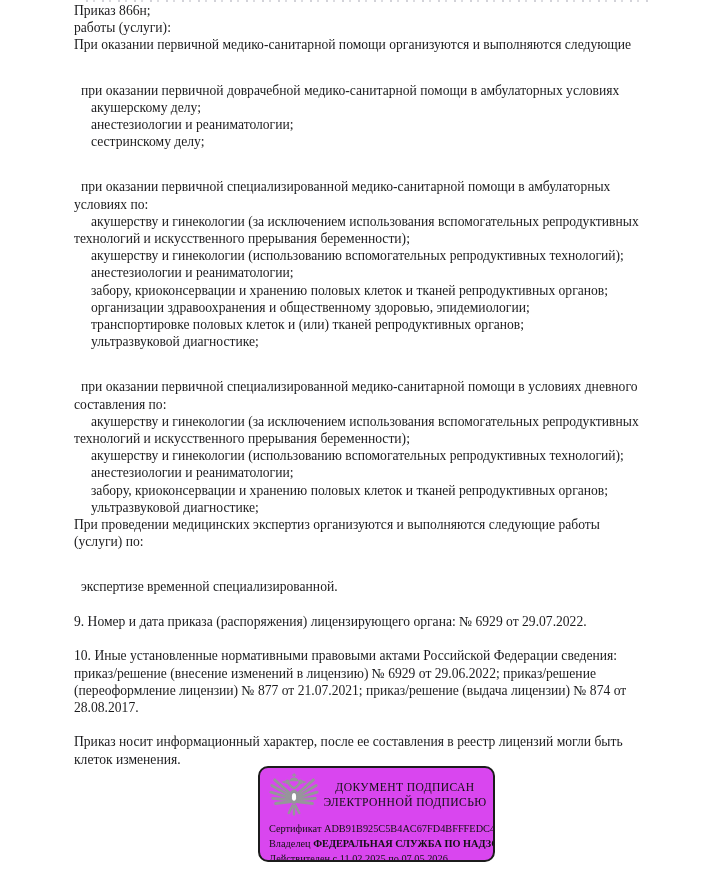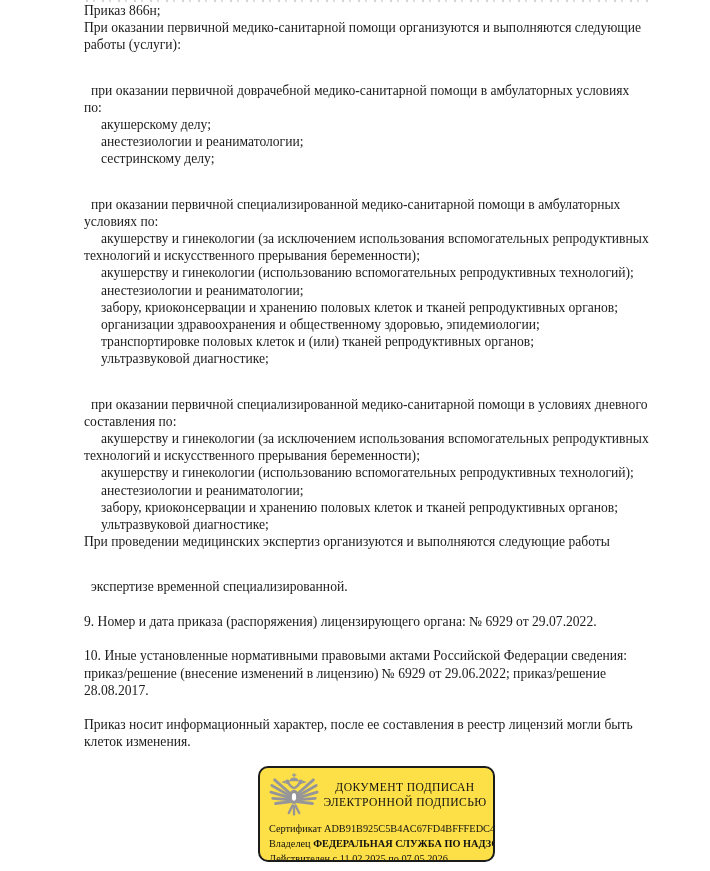--- a/index.html
+++ b/index.html
@@ -5,30 +5,30 @@
   * { margin:0; padding:0; box-sizing:border-box; }
   html,body { width:710px; height:871px; background:#ffffff; overflow:hidden; }
   body { font-family:"Liberation Serif","DejaVu Serif",serif; color:#1b1b1d; position:relative; }
 
   .top-artifact{
     position:absolute; top:0; left:86px; width:566px; height:2px; opacity:.3;
     background:repeating-linear-gradient(90deg,#6b6b80 0 2px,transparent 2px 7px,#8a8a9a 7px 9px,transparent 9px 16px);
   }
 
   .doc-text{
-    position:absolute; left:84px; top:2px; width:610px;
+    position:absolute; left:74px; top:2px; width:610px;
     font-size:13.6px; line-height:17.2px;
   }
   .line{ white-space:nowrap; }
   .line.indent-1{ padding-left:7px;margin-top:28px; }
   .line.indent-2{ padding-left:17px; }
 
   .stamp{
     position:absolute; left:258px; top:766px; width:237px; height:96px;
-    border:2px solid #1c1c1c; border-radius:10px; background:#fde047;
+    border:2px solid #1c1c1c; border-radius:10px; background:#d946ef;
     overflow:hidden; color:#111;
   }
   .stamp-top{ display:flex; align-items:center; height:50px; padding:3px 4px 0 7px; }
   .emblem{ flex:0 0 54px; display:flex; align-items:center; justify-content:center; }
   .stamp-title{
     flex:1; text-align:center; font-size:11.6px; letter-spacing:.4px;
     line-height:14.5px; padding-top:2px; white-space:nowrap;
   }
   .stamp-lines{ padding:4px 0 0 9px; }
   .stamp-line{ font-size:10.3px; line-height:14.9px; white-space:nowrap; }
@@ -36,24 +36,23 @@
 </style>
 </head>
 <body>
 
 <div class="page">
 
   <div class="top-artifact"></div>
 
   <div class="doc-text" id="doc-text">
       <div class="line indent-0">Приказ 866н;</div>
+      <div class="line indent-0">работы (услуги):</div>
       <div class="line indent-0">При оказании первичной медико-санитарной помощи организуются и выполняются следующие</div>
-      <div class="line indent-0">работы (услуги):</div>
       <div class="line indent-1">при оказании первичной доврачебной медико-санитарной помощи в амбулаторных условиях</div>
-      <div class="line indent-0">по:</div>
       <div class="line indent-2">акушерскому делу;</div>
       <div class="line indent-2">анестезиологии и реаниматологии;</div>
       <div class="line indent-2">сестринскому делу;</div>
       <div class="line indent-1">при оказании первичной специализированной медико-санитарной помощи в амбулаторных</div>
       <div class="line indent-0">условиях по:</div>
       <div class="line indent-2">акушерству и гинекологии (за исключением использования вспомогательных репродуктивных</div>
       <div class="line indent-0">технологий и искусственного прерывания беременности);</div>
       <div class="line indent-2">акушерству и гинекологии (использованию вспомогательных репродуктивных технологий);</div>
       <div class="line indent-2">анестезиологии и реаниматологии;</div>
       <div class="line indent-2">забору, криоконсервации и хранению половых клеток и тканей репродуктивных органов;</div>
@@ -62,26 +61,28 @@
       <div class="line indent-2">ультразвуковой диагностике;</div>
       <div class="line indent-1">при оказании первичной специализированной медико-санитарной помощи в условиях дневного</div>
       <div class="line indent-0">составления по:</div>
       <div class="line indent-2">акушерству и гинекологии (за исключением использования вспомогательных репродуктивных</div>
       <div class="line indent-0">технологий и искусственного прерывания беременности);</div>
       <div class="line indent-2">акушерству и гинекологии (использованию вспомогательных репродуктивных технологий);</div>
       <div class="line indent-2">анестезиологии и реаниматологии;</div>
       <div class="line indent-2">забору, криоконсервации и хранению половых клеток и тканей репродуктивных органов;</div>
       <div class="line indent-2">ультразвуковой диагностике;</div>
       <div class="line indent-0">При проведении медицинских экспертиз организуются и выполняются следующие работы</div>
+      <div class="line indent-0">(услуги) по:</div>
       <div class="line indent-1">экспертизе временной специализированной.</div>
       <div class="line indent-0">&nbsp;</div>
       <div class="line indent-0">9. Номер и дата приказа (распоряжения) лицензирующего органа: № 6929 от 29.07.2022.</div>
       <div class="line indent-0">&nbsp;</div>
       <div class="line indent-0">10. Иные установленные нормативными правовыми актами Российской Федерации сведения:</div>
       <div class="line indent-0">приказ/решение (внесение изменений в лицензию) № 6929 от 29.06.2022; приказ/решение</div>
+      <div class="line indent-0">(переоформление лицензии) № 877 от 21.07.2021; приказ/решение (выдача лицензии) № 874 от</div>
       <div class="line indent-0">28.08.2017.</div>
       <div class="line indent-0">&nbsp;</div>
       <div class="line indent-0">Приказ носит информационный характер, после ее составления в реестр лицензий могли быть</div>
       <div class="line indent-0">клеток изменения.</div>
     </div>
 
   <div class="stamp">
     <div class="stamp-top">
       <span class="emblem">
         <svg viewBox="0 0 110 96" width="52" height="46" aria-hidden="true">

